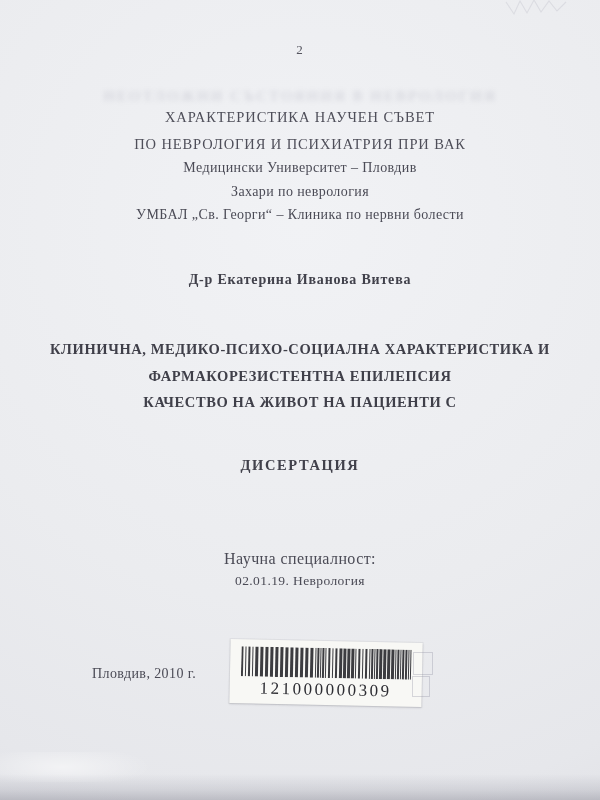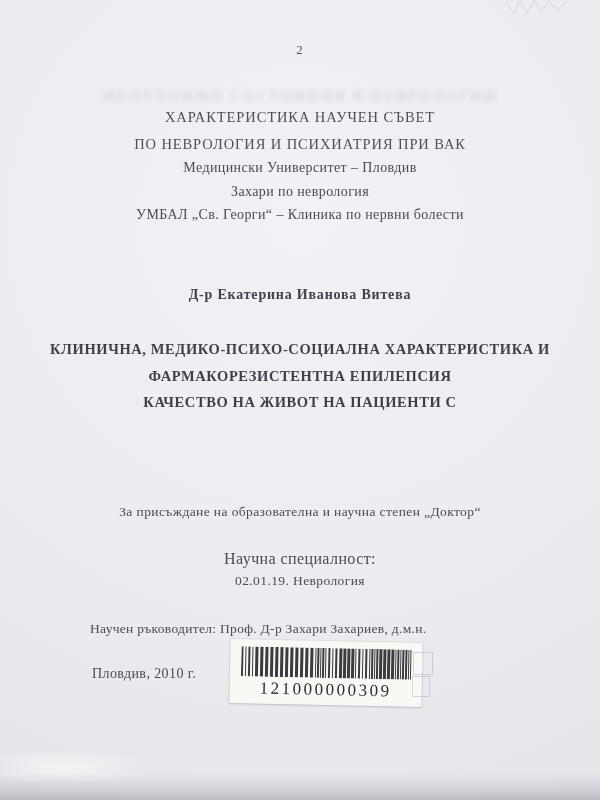--- a/index.html
+++ b/index.html
@@ -32,21 +32,21 @@
     font-weight:bold;font-size:15px;letter-spacing:2px;
     color:#7d7d92;opacity:.20;
     filter:blur(2.6px);
     transform:scaleY(.95);
   }
   .council1{top:109px;font-size:14.5px;letter-spacing:.9px;color:#4e4e59;}
   .council2{top:136px;font-size:14.5px;letter-spacing:.9px;color:#4e4e59;}
   .uni{top:160px;}
   .dept{top:184px;}
   .hosp{top:207px;}
-  .author{top:287px;font-weight:bold;letter-spacing:.8px;color:#41414b;}
+  .author{top:272px;font-weight:bold;letter-spacing:.8px;color:#41414b;}
   .title{
     position:absolute;top:336px;left:30px;right:30px;
     text-align:center;font-weight:bold;
     font-size:14.5px;line-height:26.5px;letter-spacing:.6px;
     color:#3f3f49;
   }
   .dissert{top:457px;font-weight:bold;font-size:14.5px;letter-spacing:1.6px;color:#41414b;}
   .degree{top:504px;font-size:13.5px;}
   .spec-label{top:550px;font-size:16px;}
   .spec-value{top:573px;font-size:13.5px;}
@@ -94,27 +94,26 @@
   <div class="line hosp">УМБАЛ „Св. Георги“ – Клиника по нервни болести</div>
 
   <div class="line author">Д-р Екатерина Иванова Витева</div>
 
   <div class="title">
     <div>КЛИНИЧНА, МЕДИКО-ПСИХО-СОЦИАЛНА ХАРАКТЕРИСТИКА И</div>
     <div>ФАРМАКОРЕЗИСТЕНТНА ЕПИЛЕПСИЯ</div>
     <div>КАЧЕСТВО НА ЖИВОТ НА ПАЦИЕНТИ С</div>
   </div>
 
+  <div class="line dissert">ДИСЕРТАЦИЯ</div>
 
-  <div class="line degree">За присъждане на образователна и научна степен „Доктор“</div>
 
   <div class="line spec-label">Научна специалност:</div>
   <div class="line spec-value">02.01.19. Неврология</div>
 
-  <div class="supervisor">Научен ръководител: Проф. Д-р Захари Захариев, д.м.н.</div>
 
   <div class="city">Пловдив, 2010 г.</div>
 
   <div class="sticker">
     <div class="bars">
         <span style="width:2px;margin-right:2px"></span>
         <span style="width:1px;margin-right:2px"></span>
         <span style="width:2px;margin-right:2px"></span>
         <span style="width:1px;margin-right:2px"></span>
         <span style="width:3px;margin-right:2px"></span>

